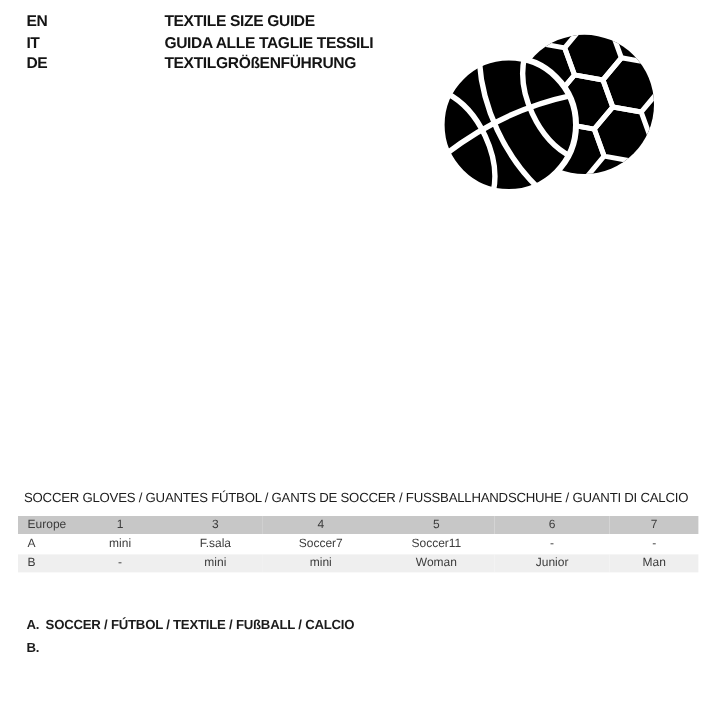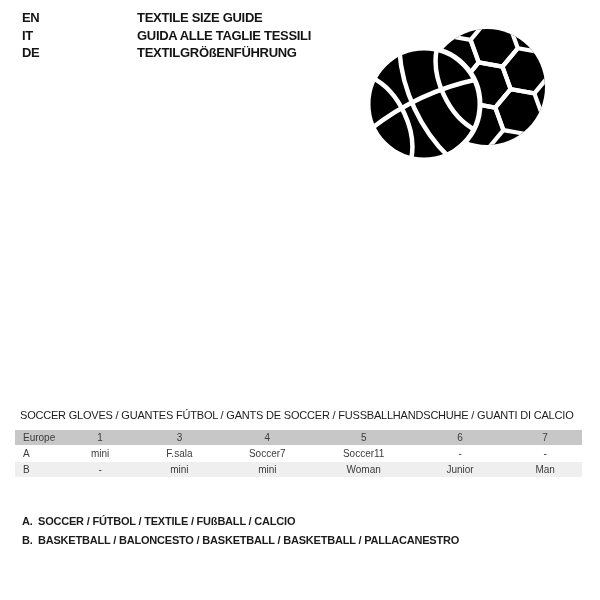--- a/index.html
+++ b/index.html
@@ -136,17 +136,16 @@
     </tbody>
   </table>
 
   <div class="footnotes">
     <div class="footnote-row">
       <span class="footnote-label">A.</span>
       <span>SOCCER / FÚTBOL / TEXTILE / FUßBALL / CALCIO</span>
     </div>
     <div class="footnote-row">
       <span class="footnote-label">B.</span>
-      <span>BASKETBALL / BALONCESTO / BASKETBALL / BASKETBALL / PALLACANESTRO</span>
     </div>
   </div>
 
 </div>
 
 </body></html>

